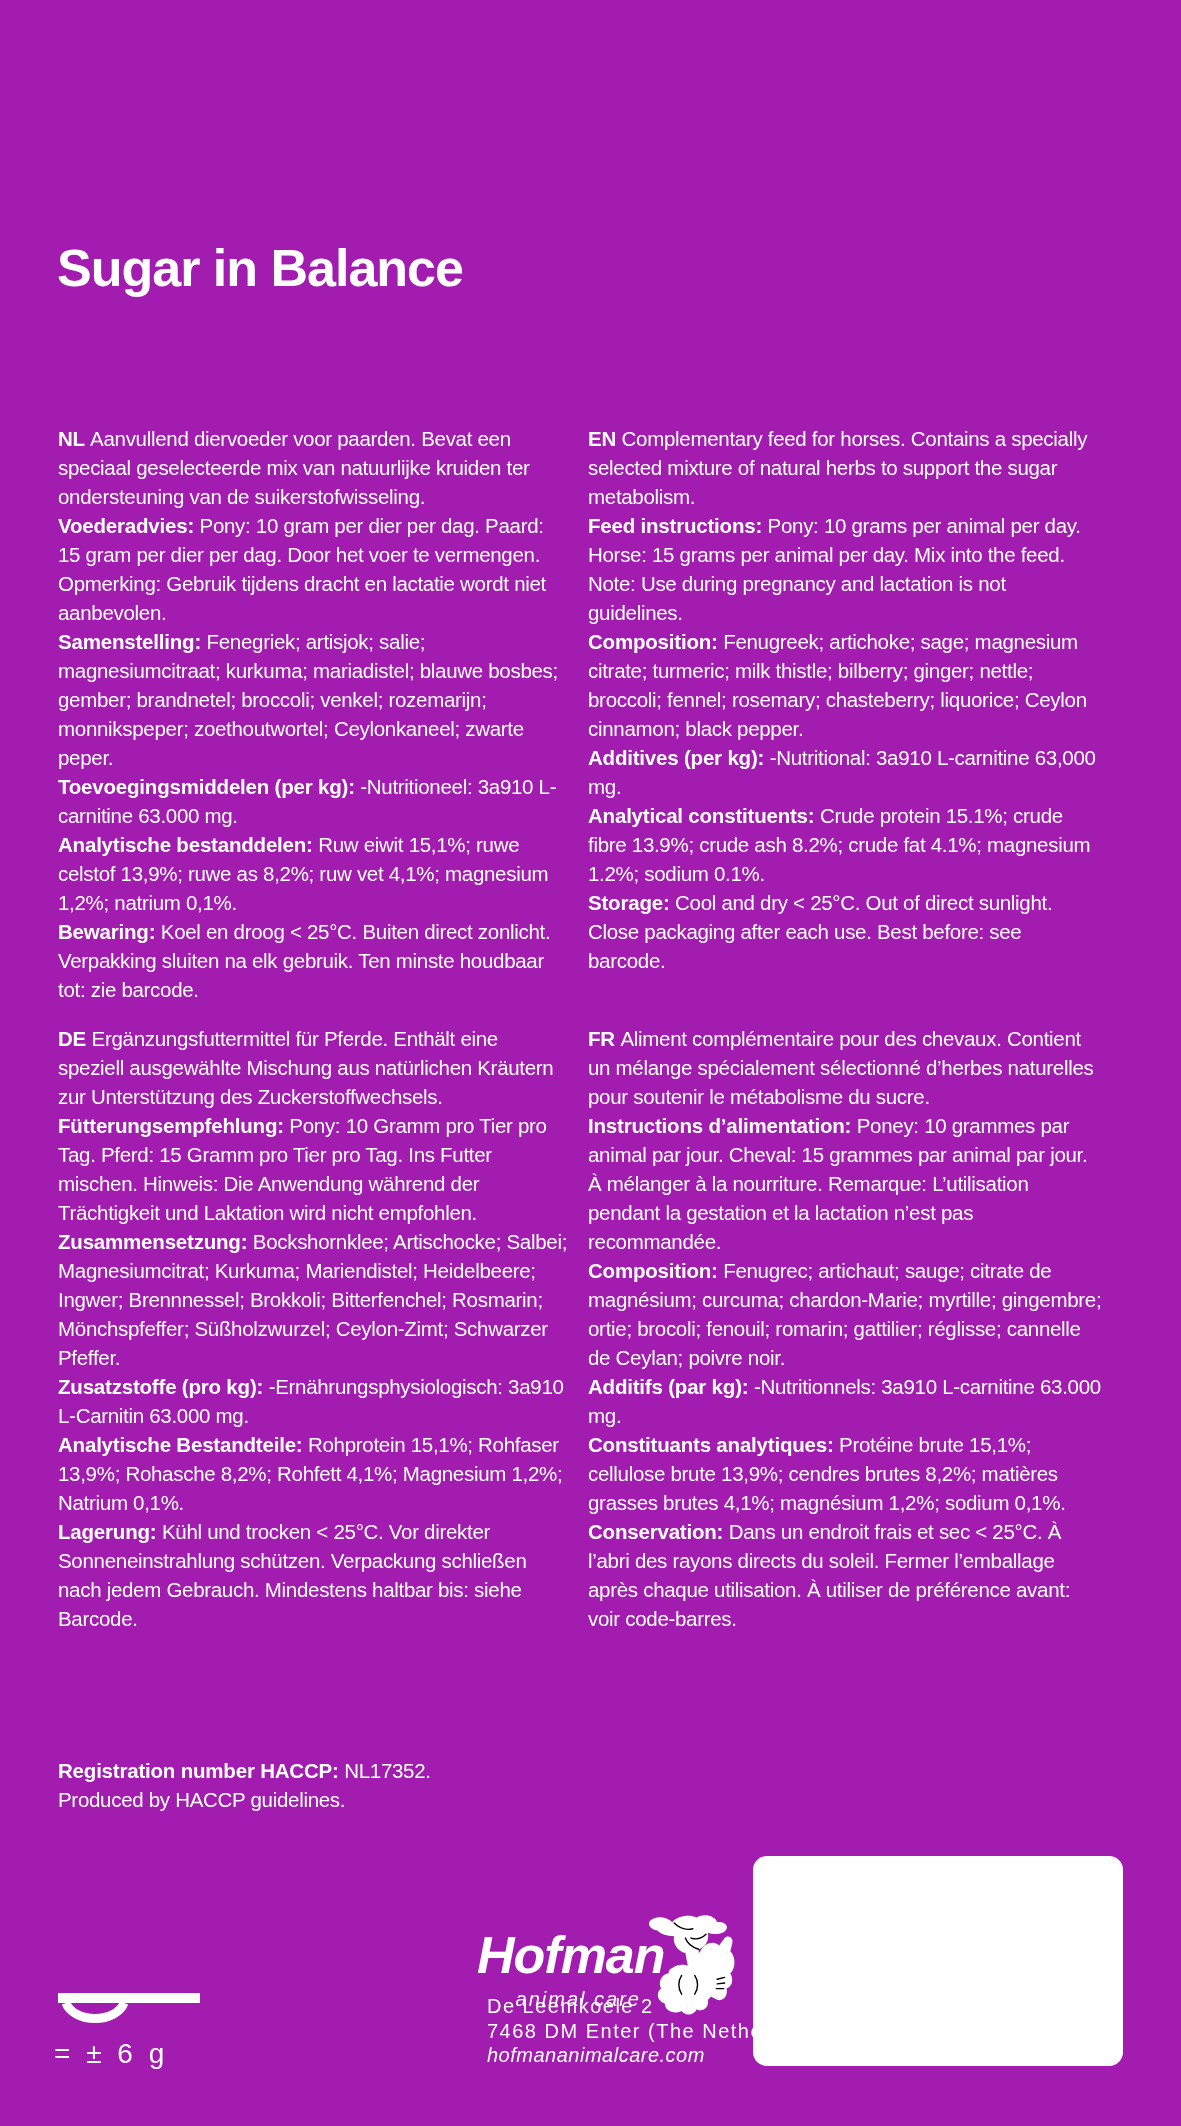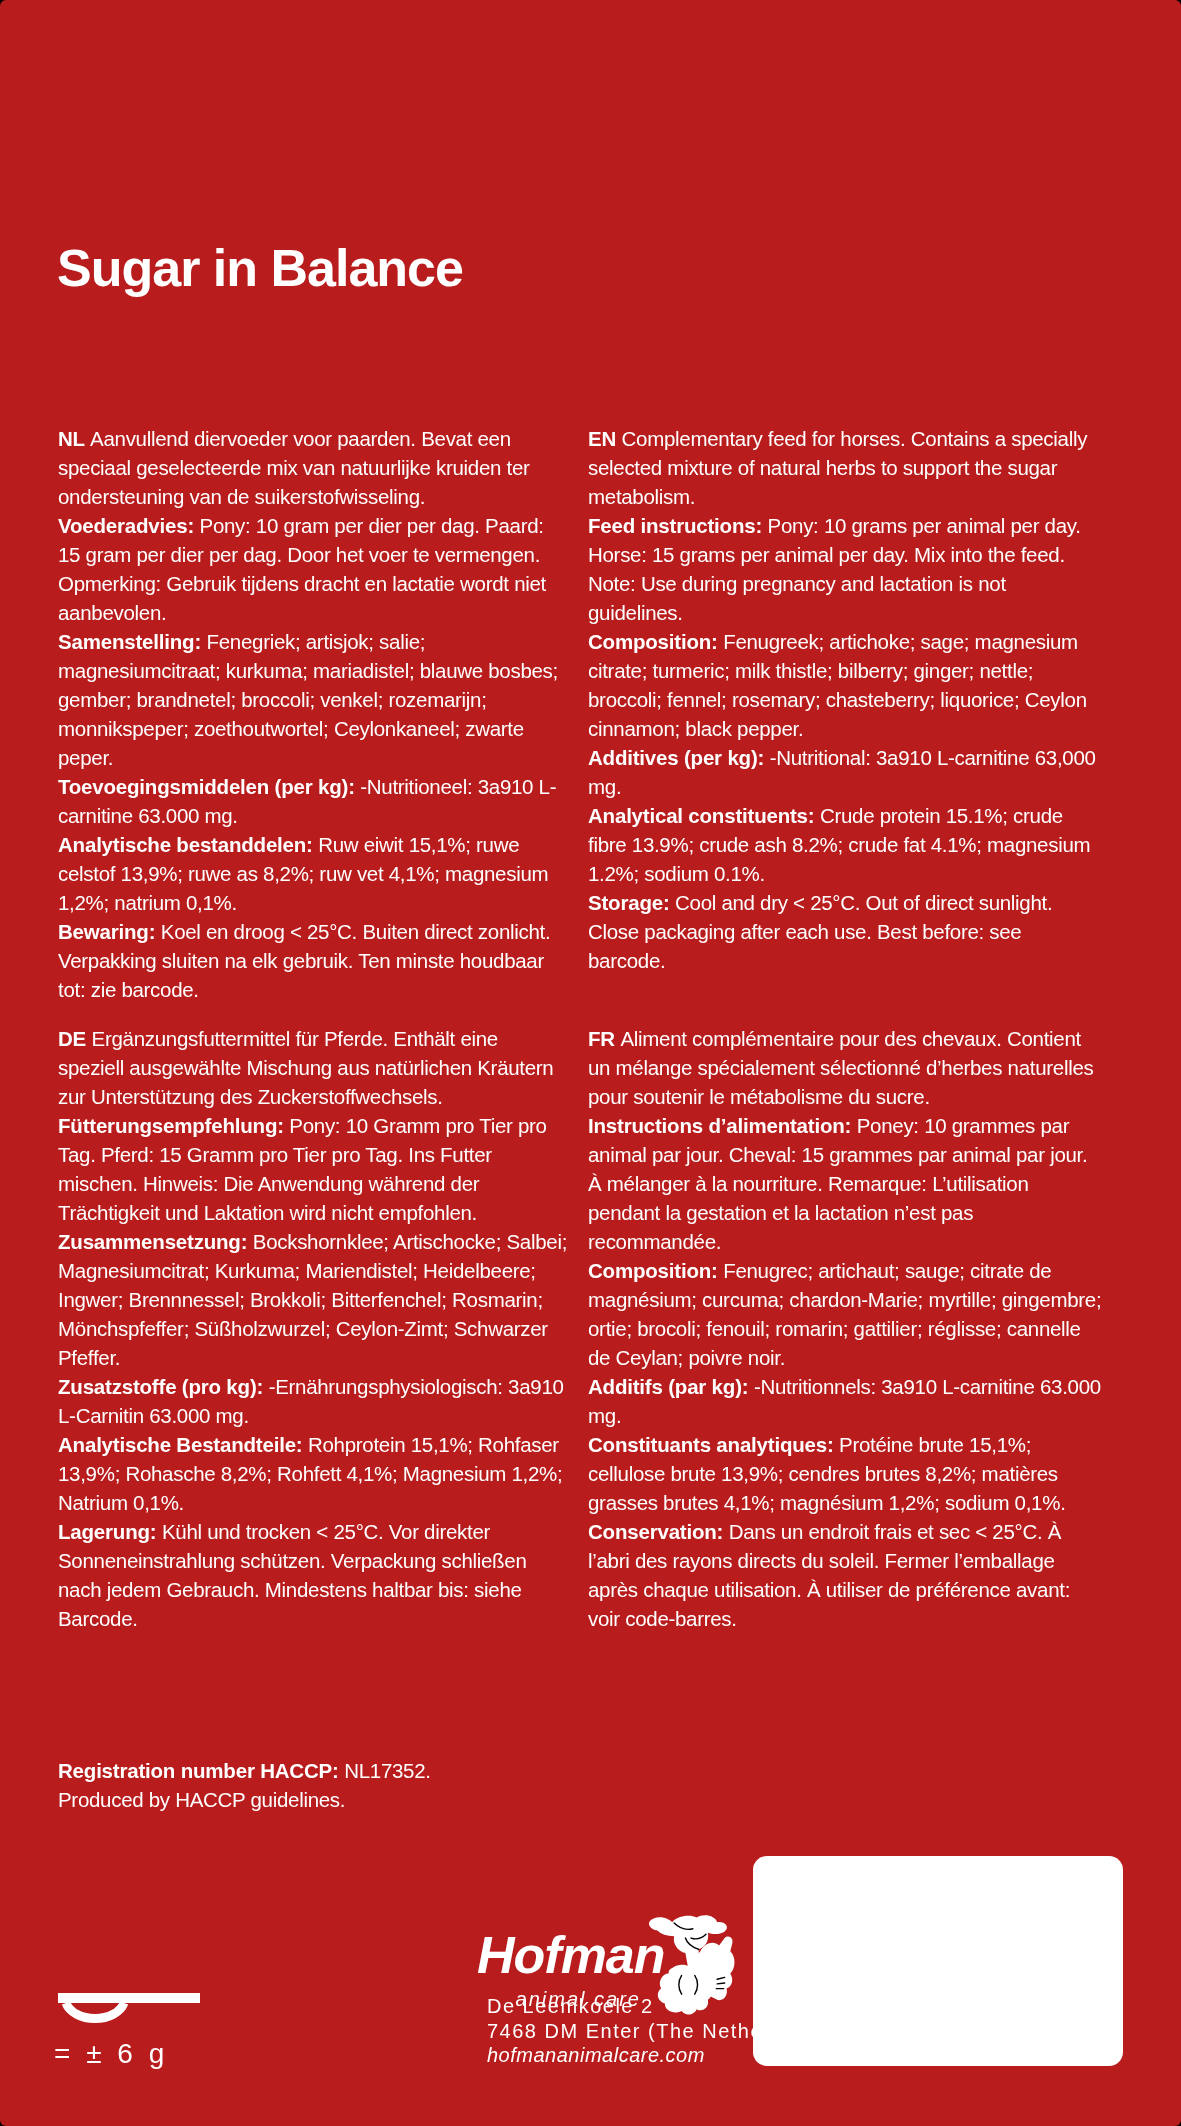--- a/index.html
+++ b/index.html
@@ -1,23 +1,22 @@
 <!DOCTYPE html>
 <html><head>
 <meta charset="utf-8">
 <style>
   html,body{margin:0;padding:0;background:#000;}
   .label{
     position:relative;
     width:1181px;height:2126px;
-    background:#b91c1c;
+    background:#a21caf;
     color:#fff;
     font-family:"Liberation Sans", sans-serif;
     overflow:hidden;
-    border-radius:6px;
   }
   .title{
     position:absolute;left:57px;top:238px;
     font-size:52px;font-weight:700;letter-spacing:-1px;
     margin:0;
   }
   .columns{
     position:absolute;left:58px;top:424px;
     display:grid;
     grid-template-columns:510px 515px;

